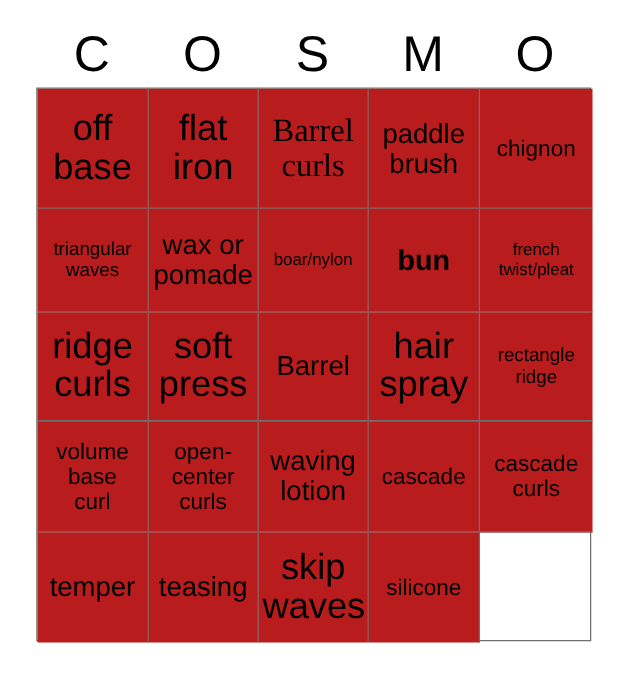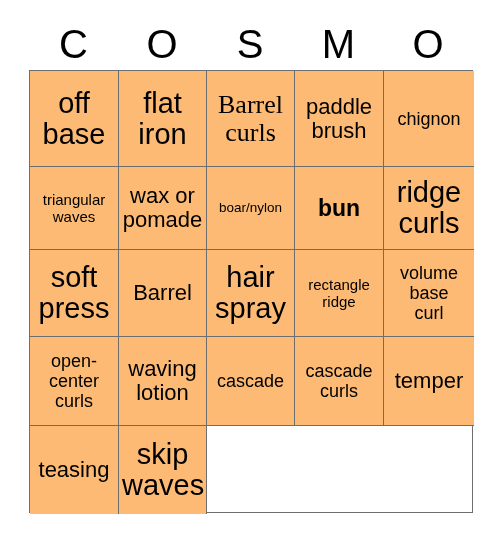--- a/index.html
+++ b/index.html
@@ -61,21 +61,21 @@
   .cell {
     box-sizing: border-box;
     border-right: 1px solid #6e6e6e;
     border-bottom: 1px solid #6e6e6e;
     display: flex;
     align-items: center;
     justify-content: center;
     text-align: center;
     padding: 2px 3px;
     overflow: hidden;
-    background: #fdba74;
+    background: #b91c1c;
   }
   
   .cell:nth-child(5n) { border-right: none; }
   
   .cell:nth-child(n+21) { border-bottom: none; }
 
   .cell-text {
     display: block;
     width: 100%;
     white-space: pre-line;
@@ -133,20 +133,24 @@
     <div class="cell">
         <span class="cell-text fs-sm">wax or
 pomade</span>
       </div>
     <div class="cell">
         <span class="cell-text fs-tiny">boar/nylon</span>
       </div>
     <div class="cell">
         <span class="cell-text fs-xl">bun</span>
       </div>
+    <div class="cell">
+        <span class="cell-text fs-tiny">french
+twist/pleat</span>
+      </div>
 
     <div class="cell">
         <span class="cell-text fs-lg">ridge
 curls</span>
       </div>
     <div class="cell">
         <span class="cell-text fs-lg">soft
 press</span>
       </div>
     <div class="cell">
@@ -186,15 +190,18 @@
     <div class="cell">
         <span class="cell-text fs-sm">temper</span>
       </div>
     <div class="cell">
         <span class="cell-text fs-sm">teasing</span>
       </div>
     <div class="cell">
         <span class="cell-text fs-lg">skip
 waves</span>
       </div>
+    <div class="cell">
+        <span class="cell-text fs-xs">silicone</span>
+      </div>
   </div>
 
 </div>
 
 </body></html>

